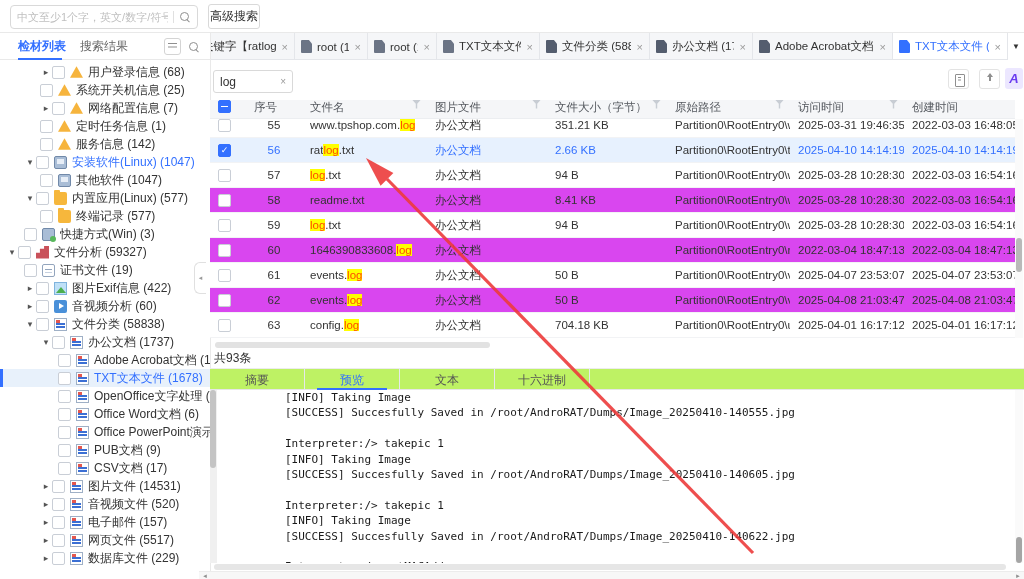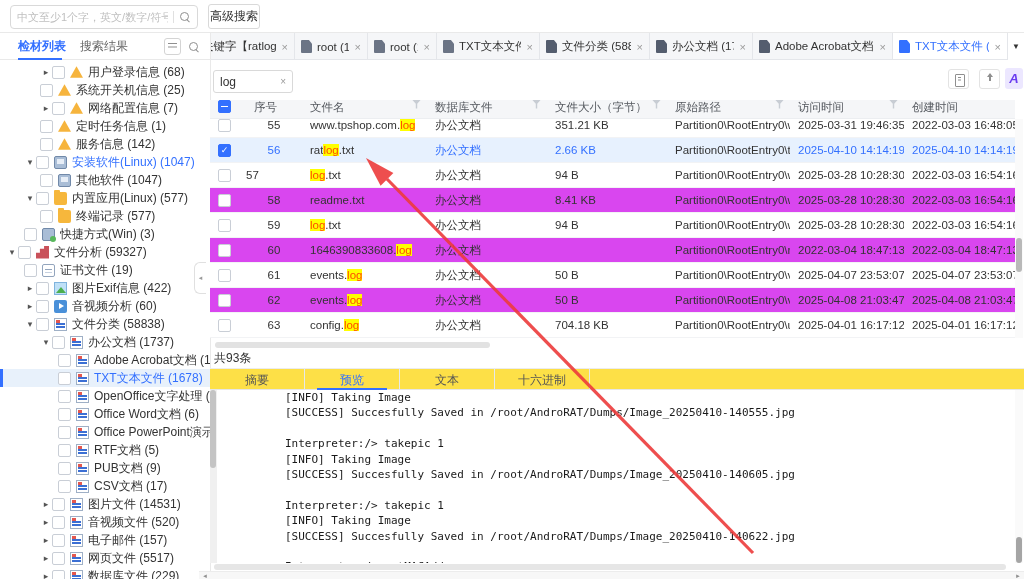--- a/index.html
+++ b/index.html
@@ -110,21 +110,21 @@
   
   .sb-track-v { position:absolute; width:8px; background:#fafafa; }
   .sb-thumb-v { position:absolute; width:6px; border-radius:3px; background:#b9b9b9; }
   .sb-thumb-h { position:absolute; height:6px; border-radius:3px; background:#e2e2e2; }
   #bottom-bar { position:absolute; left:199px; top:571px; width:825px; height:8px; background:#f7f7f7; border-top:1px solid #ececec; }
   .sb-arrow { position:absolute; font-size:6px; color:#8f8f8f; top:572px; cursor:pointer; line-height:8px; }
 
   #total { position:absolute; left:214px; top:350px; font-size:12px; color:#333; }
 
   
-  #ptabs { position:absolute; left:210px; top:368px; width:814px; height:22px; background:#fde047; border-top:1px solid #ececec; border-bottom:1px solid #e6e6e6; display:flex; }
+  #ptabs { position:absolute; left:210px; top:368px; width:814px; height:22px; background:#bef264; border-top:1px solid #ececec; border-bottom:1px solid #e6e6e6; display:flex; }
   .ptab2 { flex:none; width:95px; height:22px; display:flex; align-items:center; justify-content:center; font-size:12px; color:#555; border-right:1px solid #e6e8eb; cursor:pointer; position:relative; }
   .ptab2.on { color:#3370ff; }
   .ptab2.on::after { content:""; position:absolute; left:12px; right:12px; bottom:0; height:3px; background:#3370ff; }
   #pcontent { position:absolute; left:217px; top:390px; width:798px; height:173px; overflow:hidden; background:#fff; font-family:"DejaVu Sans Mono","Liberation Mono",monospace; font-size:11px; color:#1a1a1a; }
   .pline { height:15.4px; line-height:15.4px; padding-left:68px; white-space:pre; }
 
   
   #arrow-svg { position:absolute; left:0; top:0; width:1024px; height:579px; pointer-events:none; z-index:50; }
 </style>
 </head>
@@ -305,25 +305,20 @@
         <span class="tlab">Office Word文档 (6)</span>
       </div>
       <div class="titem" style="padding-left: 58px;">
         <span class="cb"></span>
         <span class="ic ic-doc"></span>
         <span class="tlab">Office PowerPoint演示文稿 (...</span>
       </div>
       <div class="titem" style="padding-left: 58px;">
         <span class="cb"></span>
         <span class="ic ic-doc"></span>
-        <span class="tlab">RTF文档 (5)</span>
-      </div>
-      <div class="titem" style="padding-left: 58px;">
-        <span class="cb"></span>
-        <span class="ic ic-doc"></span>
         <span class="tlab">PUB文档 (9)</span>
       </div>
       <div class="titem" style="padding-left: 58px;">
         <span class="cb"></span>
         <span class="ic ic-doc"></span>
         <span class="tlab">CSV文档 (17)</span>
       </div>
       <div class="titem" style="padding-left: 40px;">
         <span class="exp">▸</span>
         <span class="cb"></span>
@@ -371,21 +366,21 @@
         <span class="cb ind"></span>
       </div>
       <div class="hcell" style="width: 56px;">
         <span class="hlabel">序号</span>
       </div>
       <div class="hcell" style="width: 125px;">
         <span class="hlabel">文件名</span>
         <span class="fun"></span>
       </div>
       <div class="hcell" style="width: 120px;">
-        <span class="hlabel">数据库文件</span>
+        <span class="hlabel">图片文件</span>
         <span class="fun"></span>
       </div>
       <div class="hcell" style="width: 120px; font-family: Liberation Mono, monospace;">
         <span class="hlabel">文件大小（字节）</span>
         <span class="fun"></span>
       </div>
       <div class="hcell" style="width: 123px;">
         <span class="hlabel">原始路径</span>
         <span class="fun"></span>
       </div>
@@ -420,21 +415,21 @@
           <div class="tcell bluesel" style="width: 120px;">办公文档</div>
           <div class="tcell bluesel" style="width: 120px;">2.66 KB</div>
           <div class="tcell" style="width: 123px;"><span>Partition0\RootEntry0\tm</span></div>
           <div class="tcell bluesel" style="width: 114px;">2025-04-10 14:14:19</div>
           <div class="tcell bluesel" style="width: 111px;">2025-04-10 14:14:19</div>
         </div>
         <div class="trow">
           <div class="tcell" style="width: 36px;">
             <span class="cb"></span>
           </div>
-          <div class="tcell bluesel" style="width: 56px; text-align: left; padding-left: 0px;">57</div>
+          <div class="tcell bluesel" style="width: 56px; text-align: center; padding-left: 0px;">57</div>
           <div class="tcell" style="width: 125px;"><span class="hlt">log</span><span>.txt</span></div>
           <div class="tcell bluesel" style="width: 120px;">办公文档</div>
           <div class="tcell bluesel" style="width: 120px;">94 B</div>
           <div class="tcell" style="width: 123px;"><span>Partition0\RootEntry0\w</span></div>
           <div class="tcell bluesel" style="width: 114px;">2025-03-28 10:28:30</div>
           <div class="tcell bluesel" style="width: 111px;">2022-03-03 16:54:16</div>
         </div>
         <div class="trow alt">
           <div class="tcell" style="width: 36px;">
             <span class="cb"></span>

